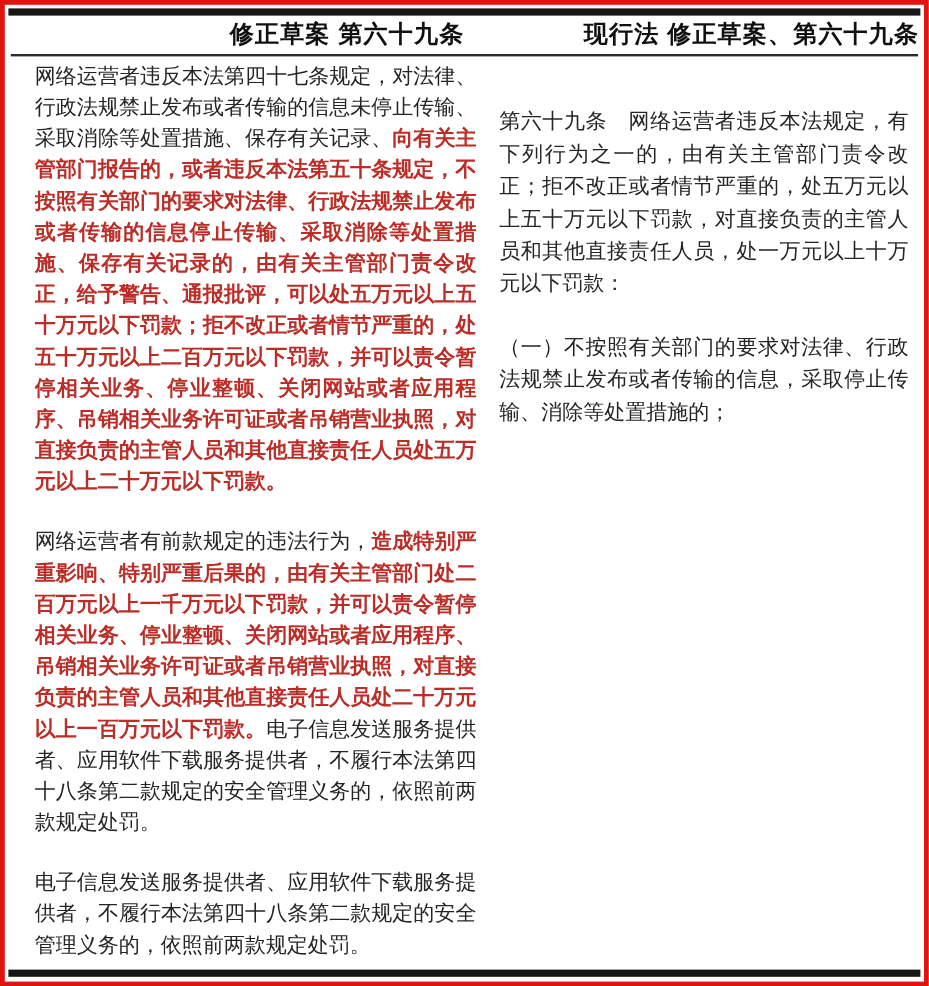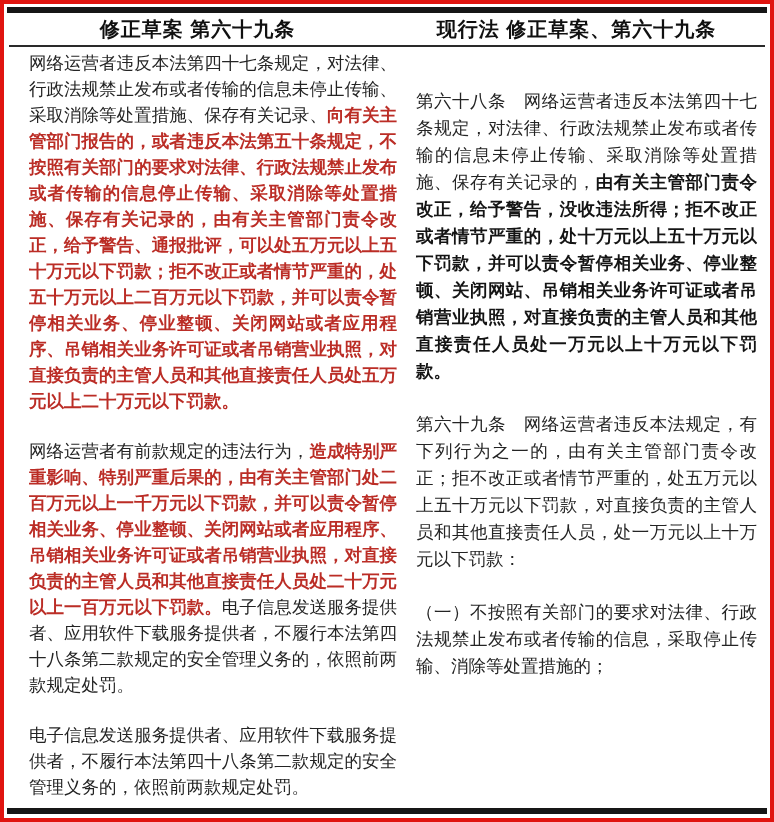--- a/index.html
+++ b/index.html
@@ -27,21 +27,21 @@
   }
   .bottom-rule{
     position:absolute;left:7px;right:7px;bottom:8px;height:6px;
     background:var(--rule-black);
   }
   .header-row{
     position:absolute;top:16px;left:8px;right:8px;height:26px;
     display:flex;
   }
   .header-cell{
-    flex:1;text-align:center;
+    flex:1;text-align:right;
     font-size:20px;font-weight:700;color:#101010;
     letter-spacing:1px;
     line-height:26px;
     white-space:nowrap;
   }
   .header-rule{
     position:absolute;top:45px;left:9px;right:9px;height:2px;
     background:#2a2a2a;
   }
   .content{
@@ -92,23 +92,20 @@
     <p class="para">
       <span class="run black">网络运营者有前款规定的违法行为，</span><span class="run red-bold">造成特别严重影响、特别严重后果的，由有关主管部门处二百万元以上一千万元以下罚款，并可以责令暂停相关业务、停业整顿、关闭网站或者应用程序、吊销相关业务许可证或者吊销营业执照，对直接负责的主管人员和其他直接责任人员处二十万元以上一百万元以下罚款。</span><span class="run black">电子信息发送服务提供者、应用软件下载服务提供者，不履行本法第四十八条第二款规定的安全管理义务的，依照前两款规定处罚。</span>
     </p>
     <p class="para">
       <span class="run black">电子信息发送服务提供者、应用软件下载服务提供者，不履行本法第四十八条第二款规定的安全管理义务的，依照前两款规定处罚。</span>
     </p>
   </div>
 
   <div class="col col-right">
     <p class="para">
-      <span class="run black">第六十八条　网络运营者违反本法第四十七条规定，对法律、行政法规禁止发布或者传输的信息未停止传输、采取消除等处置措施、保存有关记录的，</span><span class="run bold">由有关主管部门责令改正，给予警告，没收违法所得；拒不改正或者情节严重的，处十万元以上五十万元以下罚款，并可以责令暂停相关业务、停业整顿、关闭网站、吊销相关业务许可证或者吊销营业执照，对直接负责的主管人员和其他直接责任人员处一万元以上十万元以下罚款。</span>
-    </p>
-    <p class="para">
       <span class="run black">第六十九条　网络运营者违反本法规定，有下列行为之一的，由有关主管部门责令改正；拒不改正或者情节严重的，处五万元以上五十万元以下罚款，对直接负责的主管人员和其他直接责任人员，处一万元以上十万元以下罚款：</span>
     </p>
     <p class="para">
       <span class="run black">（一）不按照有关部门的要求对法律、行政法规禁止发布或者传输的信息，采取停止传输、消除等处置措施的；</span>
     </p>
   </div>
 
 </div>
 
 <div class="bottom-rule"></div>

